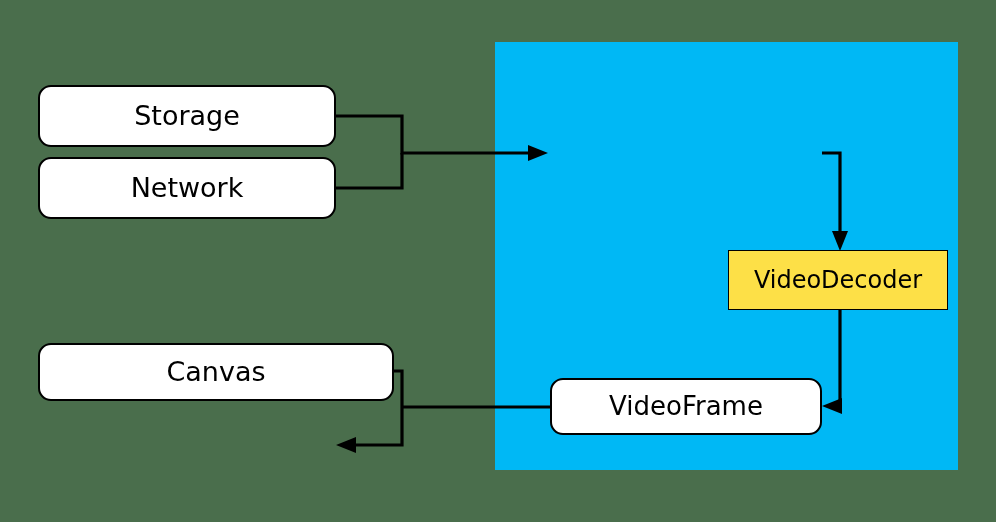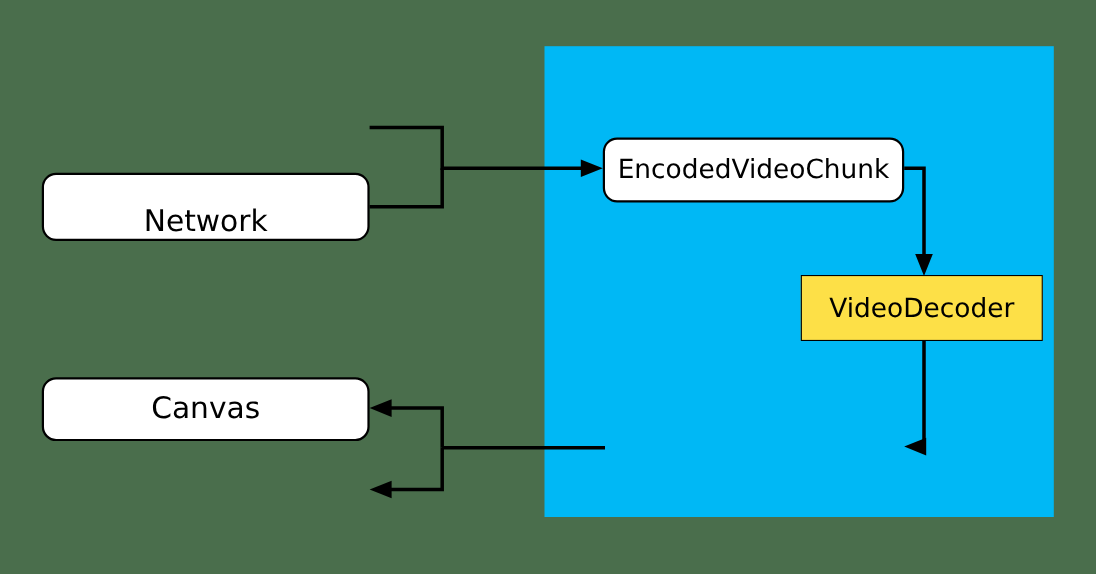--- a/index.html
+++ b/index.html
@@ -44,25 +44,24 @@
     display: block;
   }
   
   #node-storage {
     left: 38px; top: 85px; width: 298px; height: 62px;
     font-size: 27px;
   }
   #node-network {
     left: 38px; top: 157px; width: 298px; height: 62px;
     font-size: 27px;
-    align-items: flex-end;
   }
   
   #node-canvas {
-    left: 38px; top: 343px; width: 298px; height: 58px;
+    left: 38px; top: 343px; width: 356px; height: 58px;
     font-size: 27px;
   }
   #node-mediastreamtrack {
     left: 38px; top: 415px; width: 298px; height: 62px;
     font-size: 27px;
   }
   
   #node-encodedvideochunk {
     left: 548px; top: 125px; width: 274px; height: 59px;
     font-size: 24px;
@@ -114,32 +113,35 @@
     <path class="edge-path" d="M 840 310 L 840 406 L 837 406"></path>
     <polygon class="edge-head" points="822,406 842,398 842,414"></polygon>
 
     <path class="edge-path" d="M 550 407 L 402 407"></path>
     <path class="edge-path" d="M 402 407 L 402 371 L 351 371"></path>
     <polygon class="edge-head" points="336,371 356,363 356,379"></polygon>
     <path class="edge-path" d="M 402 407 L 402 445 L 351 445"></path>
     <polygon class="edge-head" points="336,445 356,437 356,453"></polygon>
   </svg>
 
+  <div class="node" id="node-storage">
+    <span class="node-label">Storage</span>
+  </div>
 
   <div class="node" id="node-network">
     <span class="node-label">Network</span>
   </div>
 
-  <div class="node" id="node-encodedvideochunk">
-    <span class="node-label">EncodedVideoChunk</span>
-  </div>
 
   <div class="node" id="node-videodecoder">
     <span class="node-label">VideoDecoder</span>
   </div>
 
+  <div class="node" id="node-videoframe">
+    <span class="node-label">VideoFrame</span>
+  </div>
 
   <div class="node" id="node-canvas">
     <span class="node-label">Canvas</span>
   </div>
 
 
 </div>
 
 </body></html>

